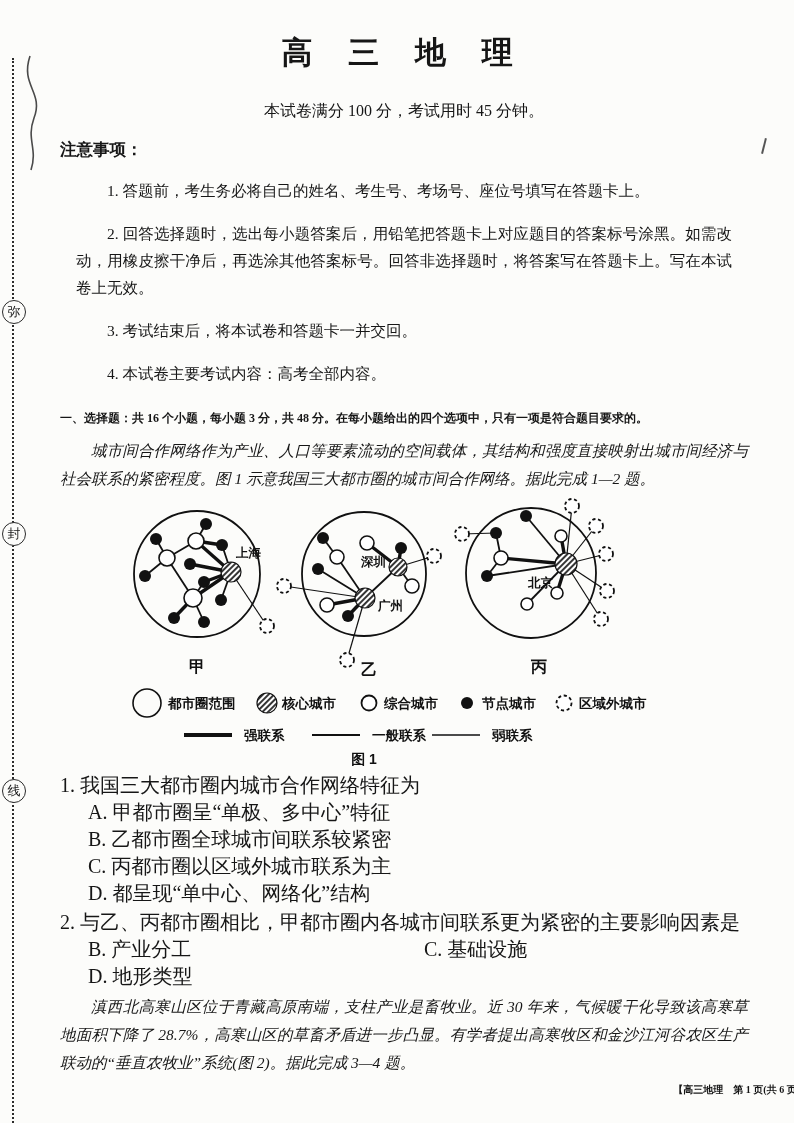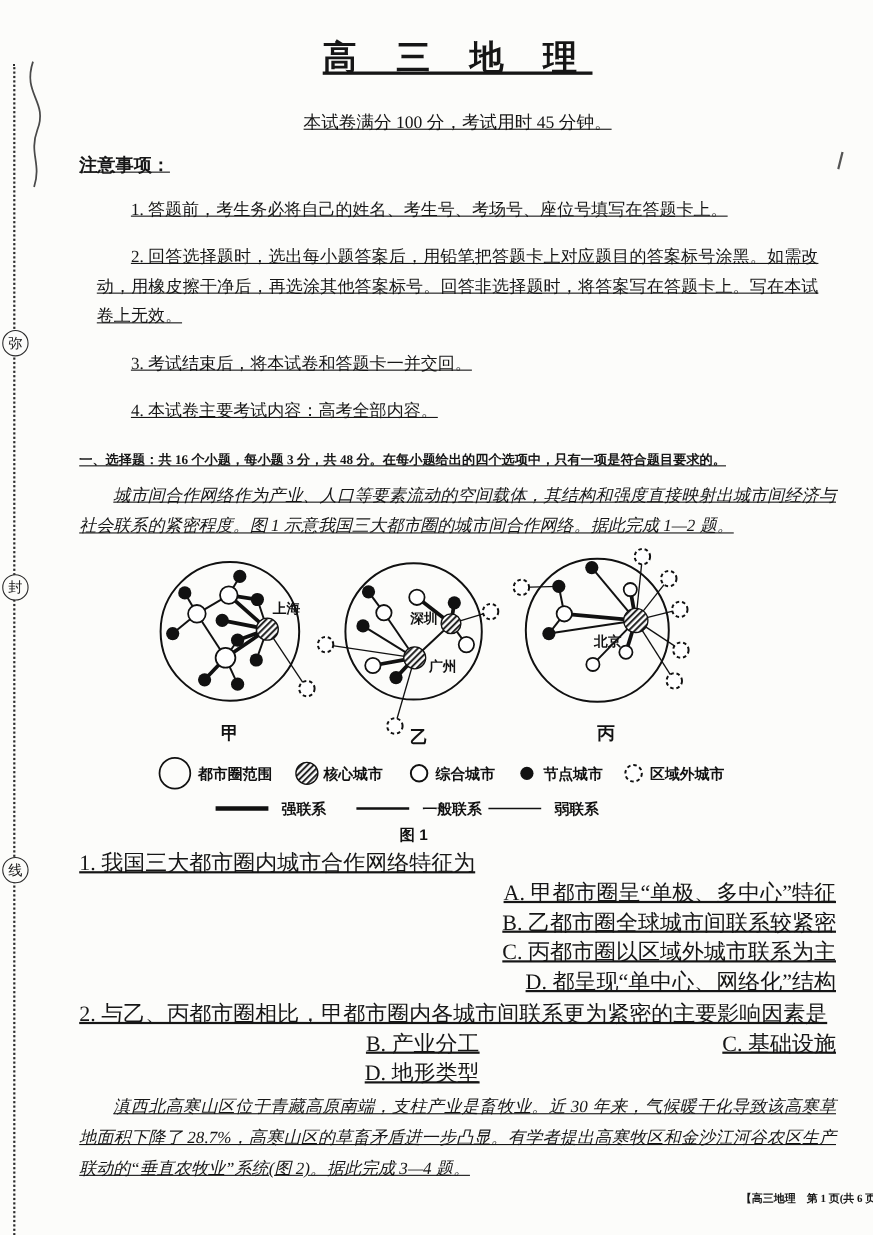--- a/index.html
+++ b/index.html
@@ -2,39 +2,39 @@
 <html><head>
 <meta charset="utf-8">
 <style>
   html,body{margin:0;padding:0;}
   .page{
     position:relative; width:794px; height:1123px;
     background:#fcfcfa; overflow:hidden;
     font-family:"Liberation Serif","DejaVu Serif",serif;
     color:#161616;
   }
-  .content{position:absolute; left:72px; width:688px; top:0;text-decoration:underline;}
+  .content{position:absolute; left:60px; width:688px; top:0;}
   .title{margin-top:32px; text-align:center; font-size:31px; font-weight:bold; letter-spacing:14px;}
   .subtitle{margin-top:27px; text-align:center; font-size:16px;}
   .notice-heading{margin-top:17px; font-size:16.5px; font-weight:bold;}
   .notice-item{margin:16px; font-size:15.5px; line-height:27px; text-indent:2em; text-align:justify;}
   .section-heading{
     margin-top:15px; font-size:12px; font-weight:bold; line-height:31px;
     padding-left:26px; text-indent:-26px; text-align:justify;
   }
   .passage{
     margin:3px 0 0 0; font-size:15.5px; line-height:28px;
     text-indent:2em; text-align:justify; font-style:italic;
   }
   .figure-wrap{margin-top:3px; text-align:center;}
   .figure-wrap svg{display:block; margin:0 auto;}
   svg text{font-family:"Liberation Sans","DejaVu Sans",sans-serif;}
   .question{margin-top:2px; font-size:20px; line-height:27px;}
   .q-stem{margin:0; text-align:justify;}
-  .option{margin:0; padding-left:28px;text-align:right;}
+  .option{margin:0; padding-left:28px;}
   .options-2col{display:grid; grid-template-columns:336px auto; padding-left:28px;}
   .options-2col .option{padding-left:0;}
   .footer{
     position:absolute; bottom:26px; left:0; width:100%;
     text-align:right; font-weight:bold; font-size:10px;margin-left:16px;
   }
   
   .seal-line{position:absolute; left:12px; top:58px; height:1065px; width:0; border-left:2px dotted #2b2b2b;}
   .seal-char{
     position:absolute; left:2px; width:22px; height:22px;

